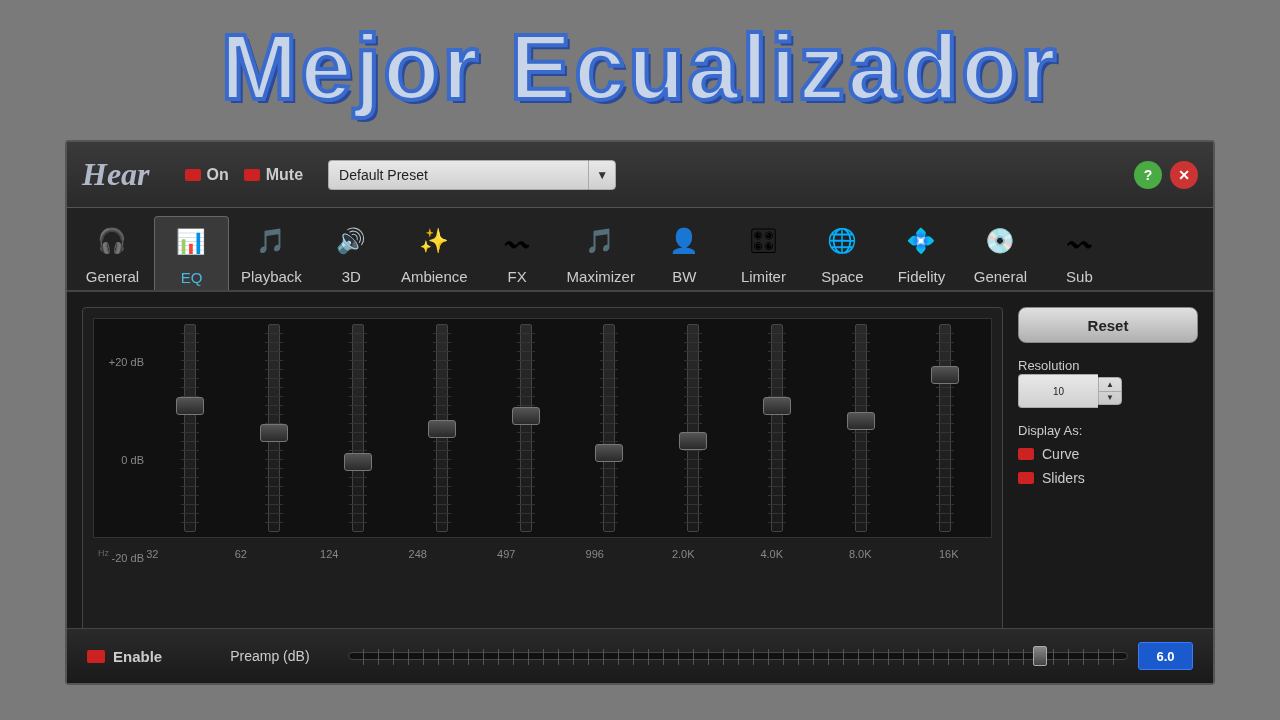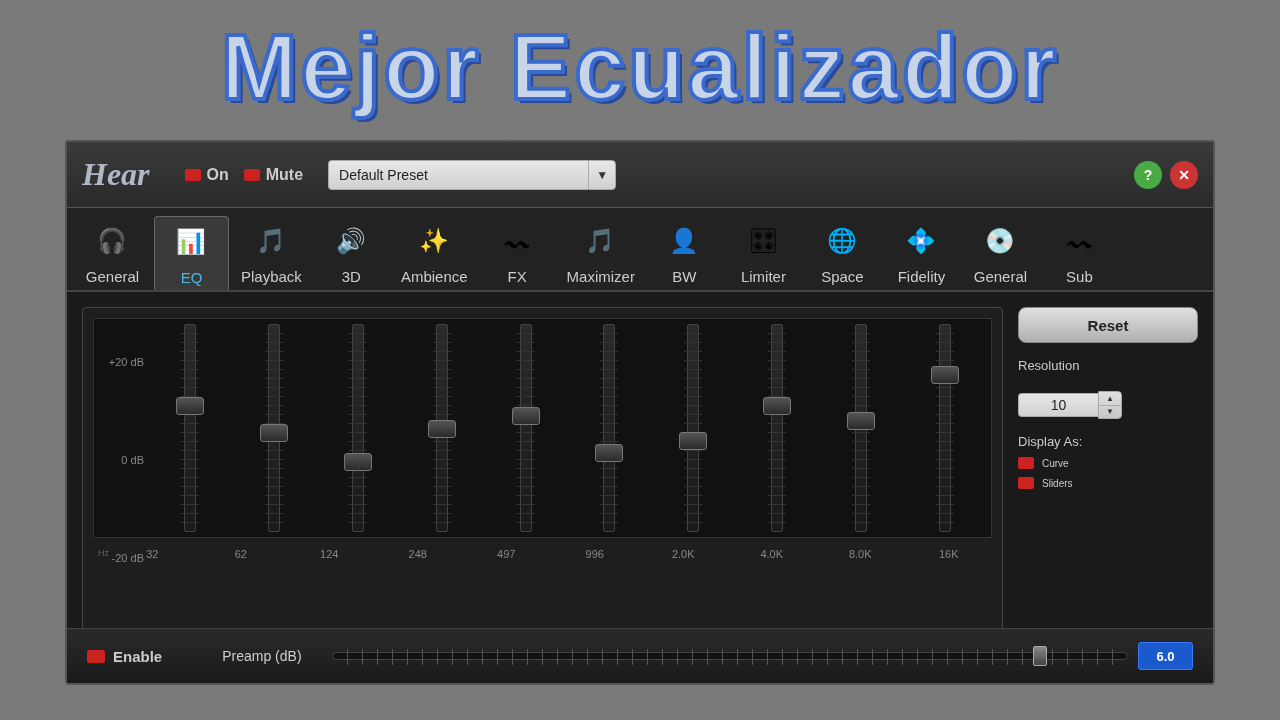--- a/index.html
+++ b/index.html
@@ -319,40 +319,40 @@
       border-radius: 8px;
       font-size: 15px;
       font-weight: bold;
       color: #222;
       cursor: pointer;
     }
 
     .resolution-section {
       display: flex;
       flex-direction: column;
-      gap: 18px;
+      gap: 1px;
     }
     .section-label {
       font-size: 13px;
       color: #ccc;
     }
     .resolution-control {
       display: flex;
       align-items: center;
       gap: 0;
     }
     .resolution-input {
       width: 80px;
-      height: 24px;
+      height: 34px;
       background: linear-gradient(180deg, #e8e8e8 0%, #d0d0d0 100%);
       border: 1px solid #aaa;
       border-right: none;
       border-radius: 4px 0 0 4px;
       text-align: center;
-      font-size: 14px;
+      font-size: 10px;
       color: #222;
     }
     .resolution-arrows {
       width: 24px;
       height: 28px;
       display: flex;
       flex-direction: column;
       border: 1px solid #aaa;
       border-radius: 0 4px 4px 0;
       overflow: hidden;
@@ -384,37 +384,37 @@
       gap: 8px;
       cursor: pointer;
     }
     .display-led {
       width: 16px;
       height: 12px;
       background: #cc2222;
       border-radius: 2px;
     }
     .display-option-label {
-      font-size: 10px;
+      font-size: 14px;
       color: #ccc;
     }
 
     
     .bottom-bar {
       position: absolute;
       bottom: 0;
       left: 0;
       right: 0;
       height: 55px;
       background: linear-gradient(180deg, #2a2a2a 0%, #1a1a1a 100%);
       border-top: 1px solid #444;
       display: flex;
       align-items: center;
       padding: 0 20px;
-      gap: 20px;
+      gap: 28px;
     }
 
     .enable-btn {
       display: flex;
       align-items: center;
       gap: 8px;
       cursor: pointer;
       background: none;
       border: none;
     }

